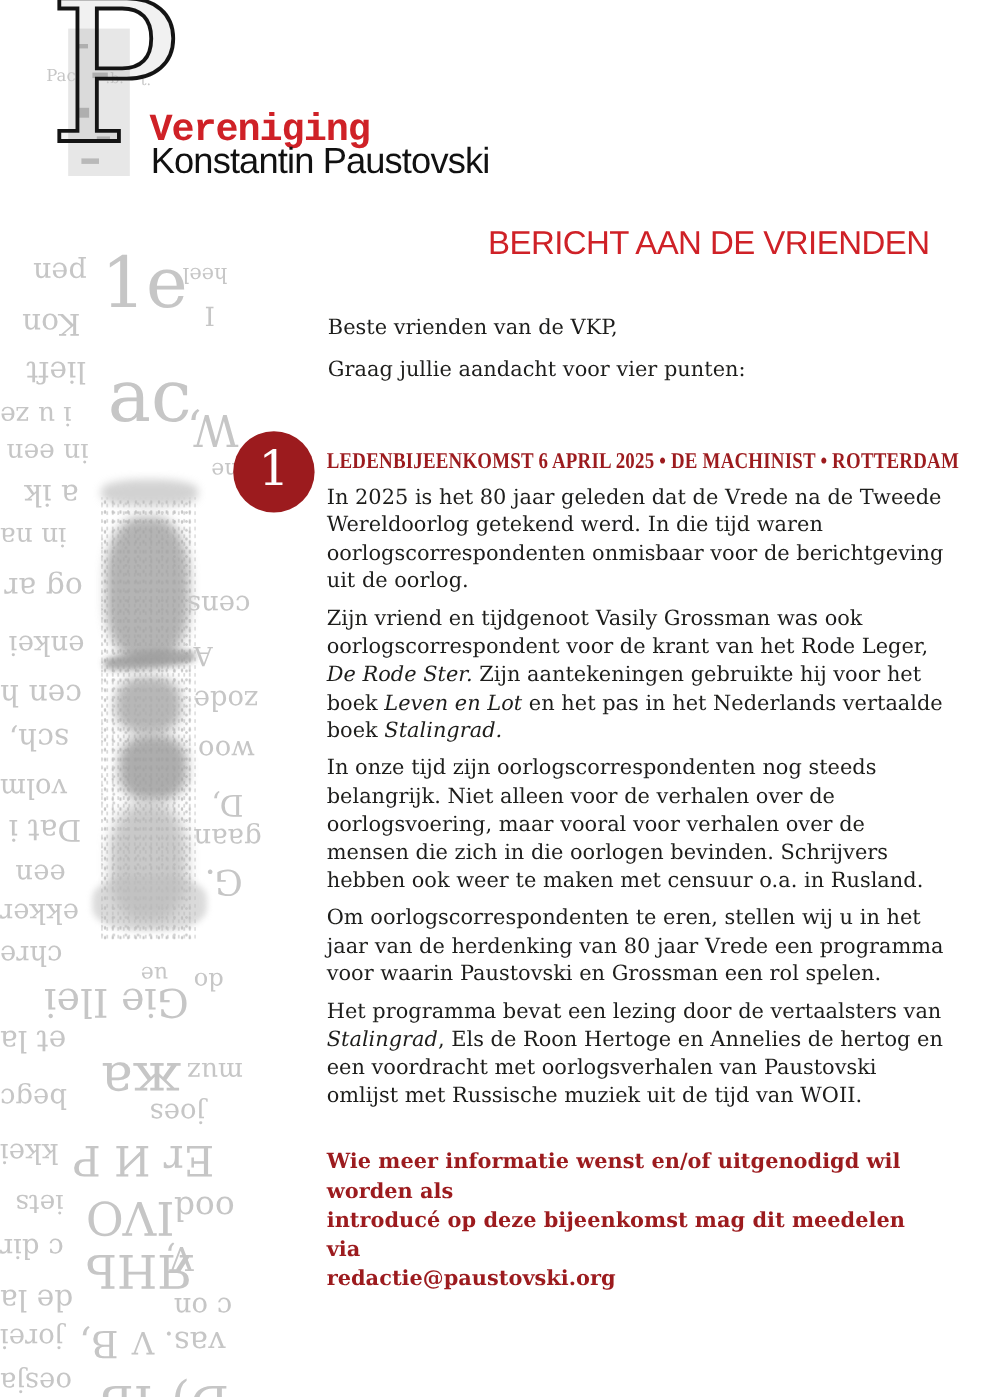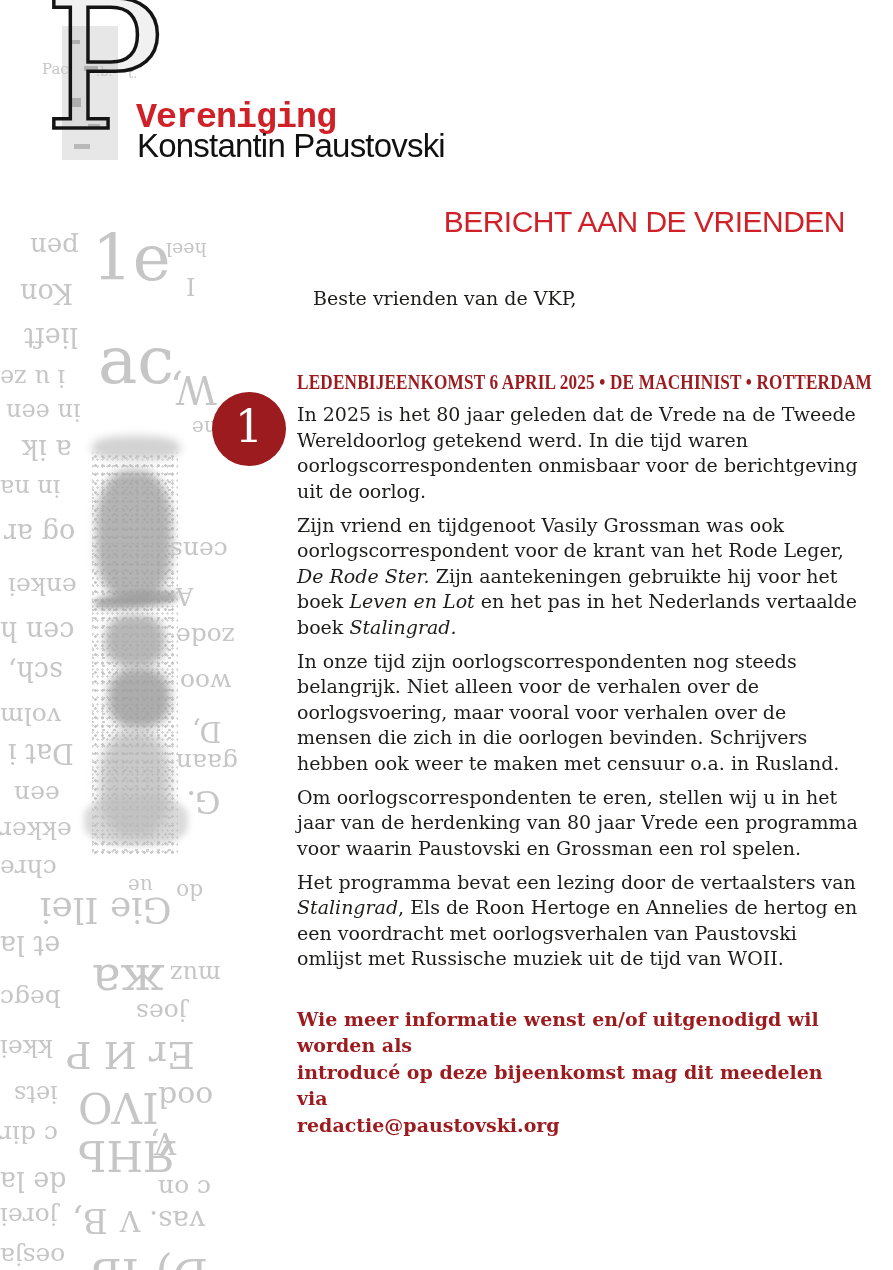--- a/index.html
+++ b/index.html
@@ -62,21 +62,21 @@
     position:absolute;left:212px;top:392px;width:74px;height:74px;z-index:2;
     border-radius:50%;background:var(--dark-red,#9c1b1e);
     display:flex;align-items:center;justify-content:center;
   }
   .badge span{color:#fff;font-family:"DejaVu Serif",serif;font-size:44px;line-height:1;padding-bottom:4px;}
   
   .content{
     position:absolute;left:297px;top:286px;width:563px;z-index:2;
     font-size:19px;line-height:25.5px;color:var(--text,#1d1d1b);
   }
-  .greet p{margin:0 0 12px 16px;}
+  .greet p{margin:0 0 12px 1px;}
   .item-heading{
     margin:58px 0 7px 0;
     font-family:"Liberation Serif",serif;font-weight:700;
     font-size:20.5px;letter-spacing:0.2px;color:var(--dark-red,#9c1b1e);
     white-space:nowrap;transform:scaleX(0.84);transform-origin:left center;
   }
   .paras p{margin:0 0 8.5px 0;}
   .paras em{font-style:italic;text-align:right;}
   .byline{margin:0;font-size:15.5px;line-height:20px;}
   .closing{
@@ -173,20 +173,21 @@
     <div class="bulletin-title">BERICHT AAN DE VRIENDEN</div>
   </div>
 
   <div class="badge">
     <span>1</span>
   </div>
 
   <div class="content">
     <div class="greet">
       <p>Beste vrienden van de VKP,</p>
+      <p>Graag jullie aandacht voor vier punten:</p>
     </div>
 
     <div class="item-heading">LEDENBIJEENKOMST 6 APRIL 2025 • DE MACHINIST • ROTTERDAM</div>
 
     <div class="paras">
         <p><span>In 2025 is het 80 jaar geleden dat de Vrede na de Tweede Wereldoorlog getekend werd. In die tijd waren oorlogscorrespondenten onmisbaar voor de berichtgeving uit de oorlog.</span></p>
         <p><span>Zijn vriend en tijdgenoot Vasily Grossman was ook oorlogscorrespondent voor de krant van het Rode Leger, </span><em>De Rode Ster.</em><span> Zijn aantekeningen gebruikte hij voor het boek </span><em>Leven en Lot</em><span> en het pas in het Nederlands vertaalde boek </span><em>Stalingrad.</em></p>
         <p><span>In onze tijd zijn oorlogscorrespondenten nog steeds belangrijk. Niet alleen voor de verhalen over de oorlogsvoering, maar vooral voor verhalen over de mensen die zich in die oorlogen bevinden. Schrijvers hebben ook weer te maken met censuur o.a. in Rusland.</span></p>
         <p><span>Om oorlogscorrespondenten te eren, stellen wij u in het jaar van de herdenking van 80 jaar Vrede een programma voor waarin Paustovski en Grossman een rol spelen.</span></p>
         <p><span>Het programma bevat een lezing door de vertaalsters van </span><em>Stalingrad</em><span>, Els de Roon Hertoge en Annelies de hertog en een voordracht met oorlogsverhalen van Paustovski omlijst met Russische muziek uit de tijd van WOII.</span></p>

